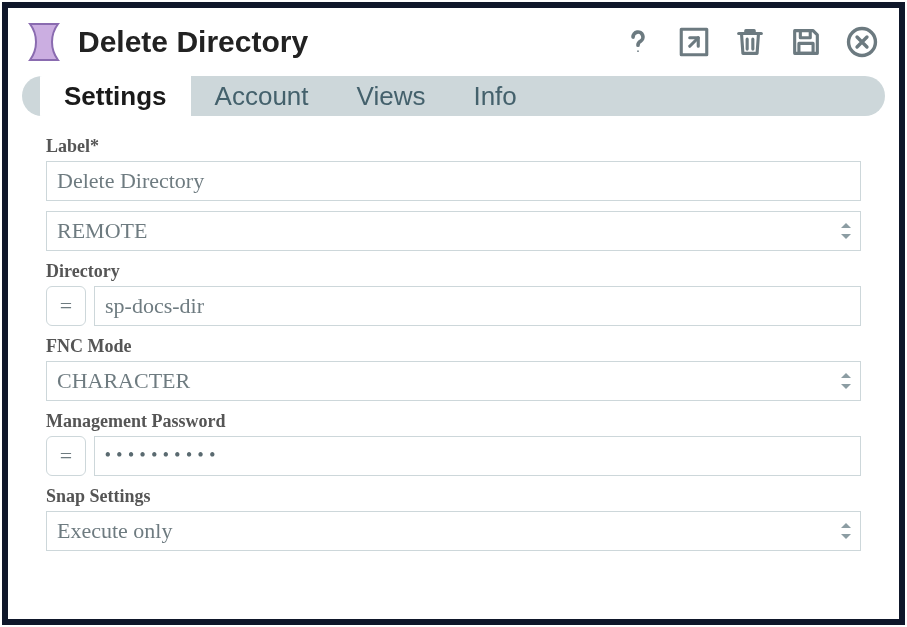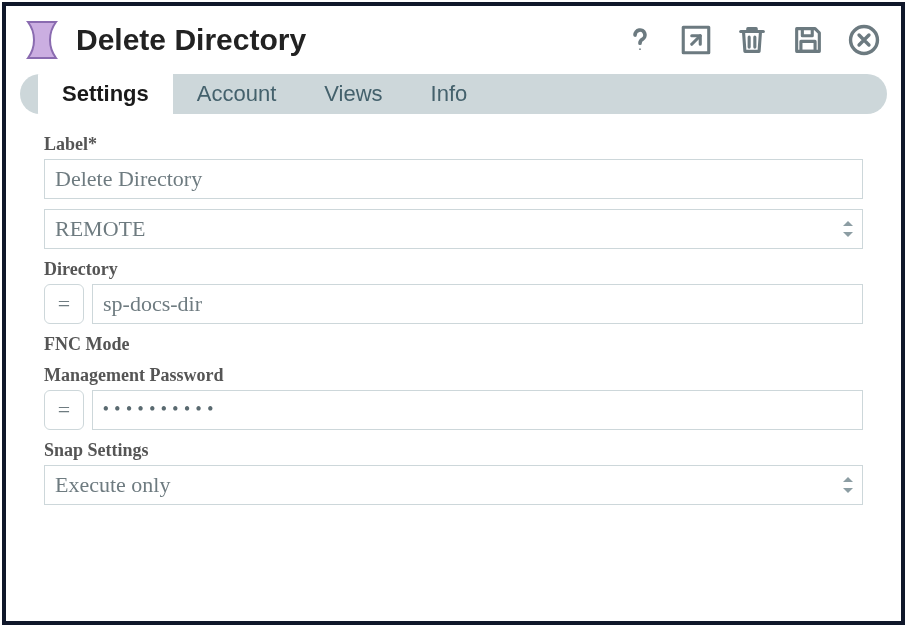--- a/index.html
+++ b/index.html
@@ -5,21 +5,21 @@
   * { box-sizing: border-box; }
   html, body { margin: 0; padding: 0; }
   body {
     font-family: "Segoe UI", "Helvetica Neue", Arial, sans-serif;
     background: #fff;
     color: #333;
     width: 907px;
     height: 627px;
   }
   .frame {
-    border: 4px solid #0f172a;
+    border: 6px solid #0f172a;
     width: 903px;
     height: 623px;
     margin: 2px;
     padding: 14px 14px 14px 14px;
     position: relative;
   }
 
   
   .header-row {
     display: flex;
@@ -64,21 +64,21 @@
     align-items: stretch;
     padding-left: 18px;
     gap: 0;
     position: relative;
     overflow: hidden;
   }
   .tab {
     display: flex;
     align-items: center;
     padding: 0 24px;
-    font-size: 22px;
+    font-size: 26px;
     color: #44616c;
     cursor: pointer;
     font-weight: 500;
   }
   .tab.active {
     background: #fff;
     color: #1a1a1a;
     font-weight: 700;
     border-radius: 0;
   }
@@ -244,20 +244,29 @@
     <div class="field">
       <div class="field-label">Directory</div>
       <div class="eq-row">
         <div class="eq-btn">=</div>
         <input class="text-input" type="text" value="sp-docs-dir" style="">
       </div>
     </div>
 
     <div class="field">
       <div class="field-label">FNC Mode</div>
+      <div class="select-wrap">
+        <input class="select-input" type="text" readonly="" value="CHARACTER" style="">
+        <span class="select-arrows">
+          <svg viewBox="0 0 14 22">
+              <path d="M2 8 L7 3 L12 8 Z" fill="currentColor"></path>
+              <path d="M2 14 L7 19 L12 14 Z" fill="currentColor"></path>
+            </svg>
+        </span>
+      </div>
     </div>
 
     <div class="field">
       <div class="field-label">Management Password</div>
       <div class="eq-row">
         <div class="eq-btn">=</div>
         <div class="text-input pw-dots">••••••••••</div>
       </div>
     </div>
 

